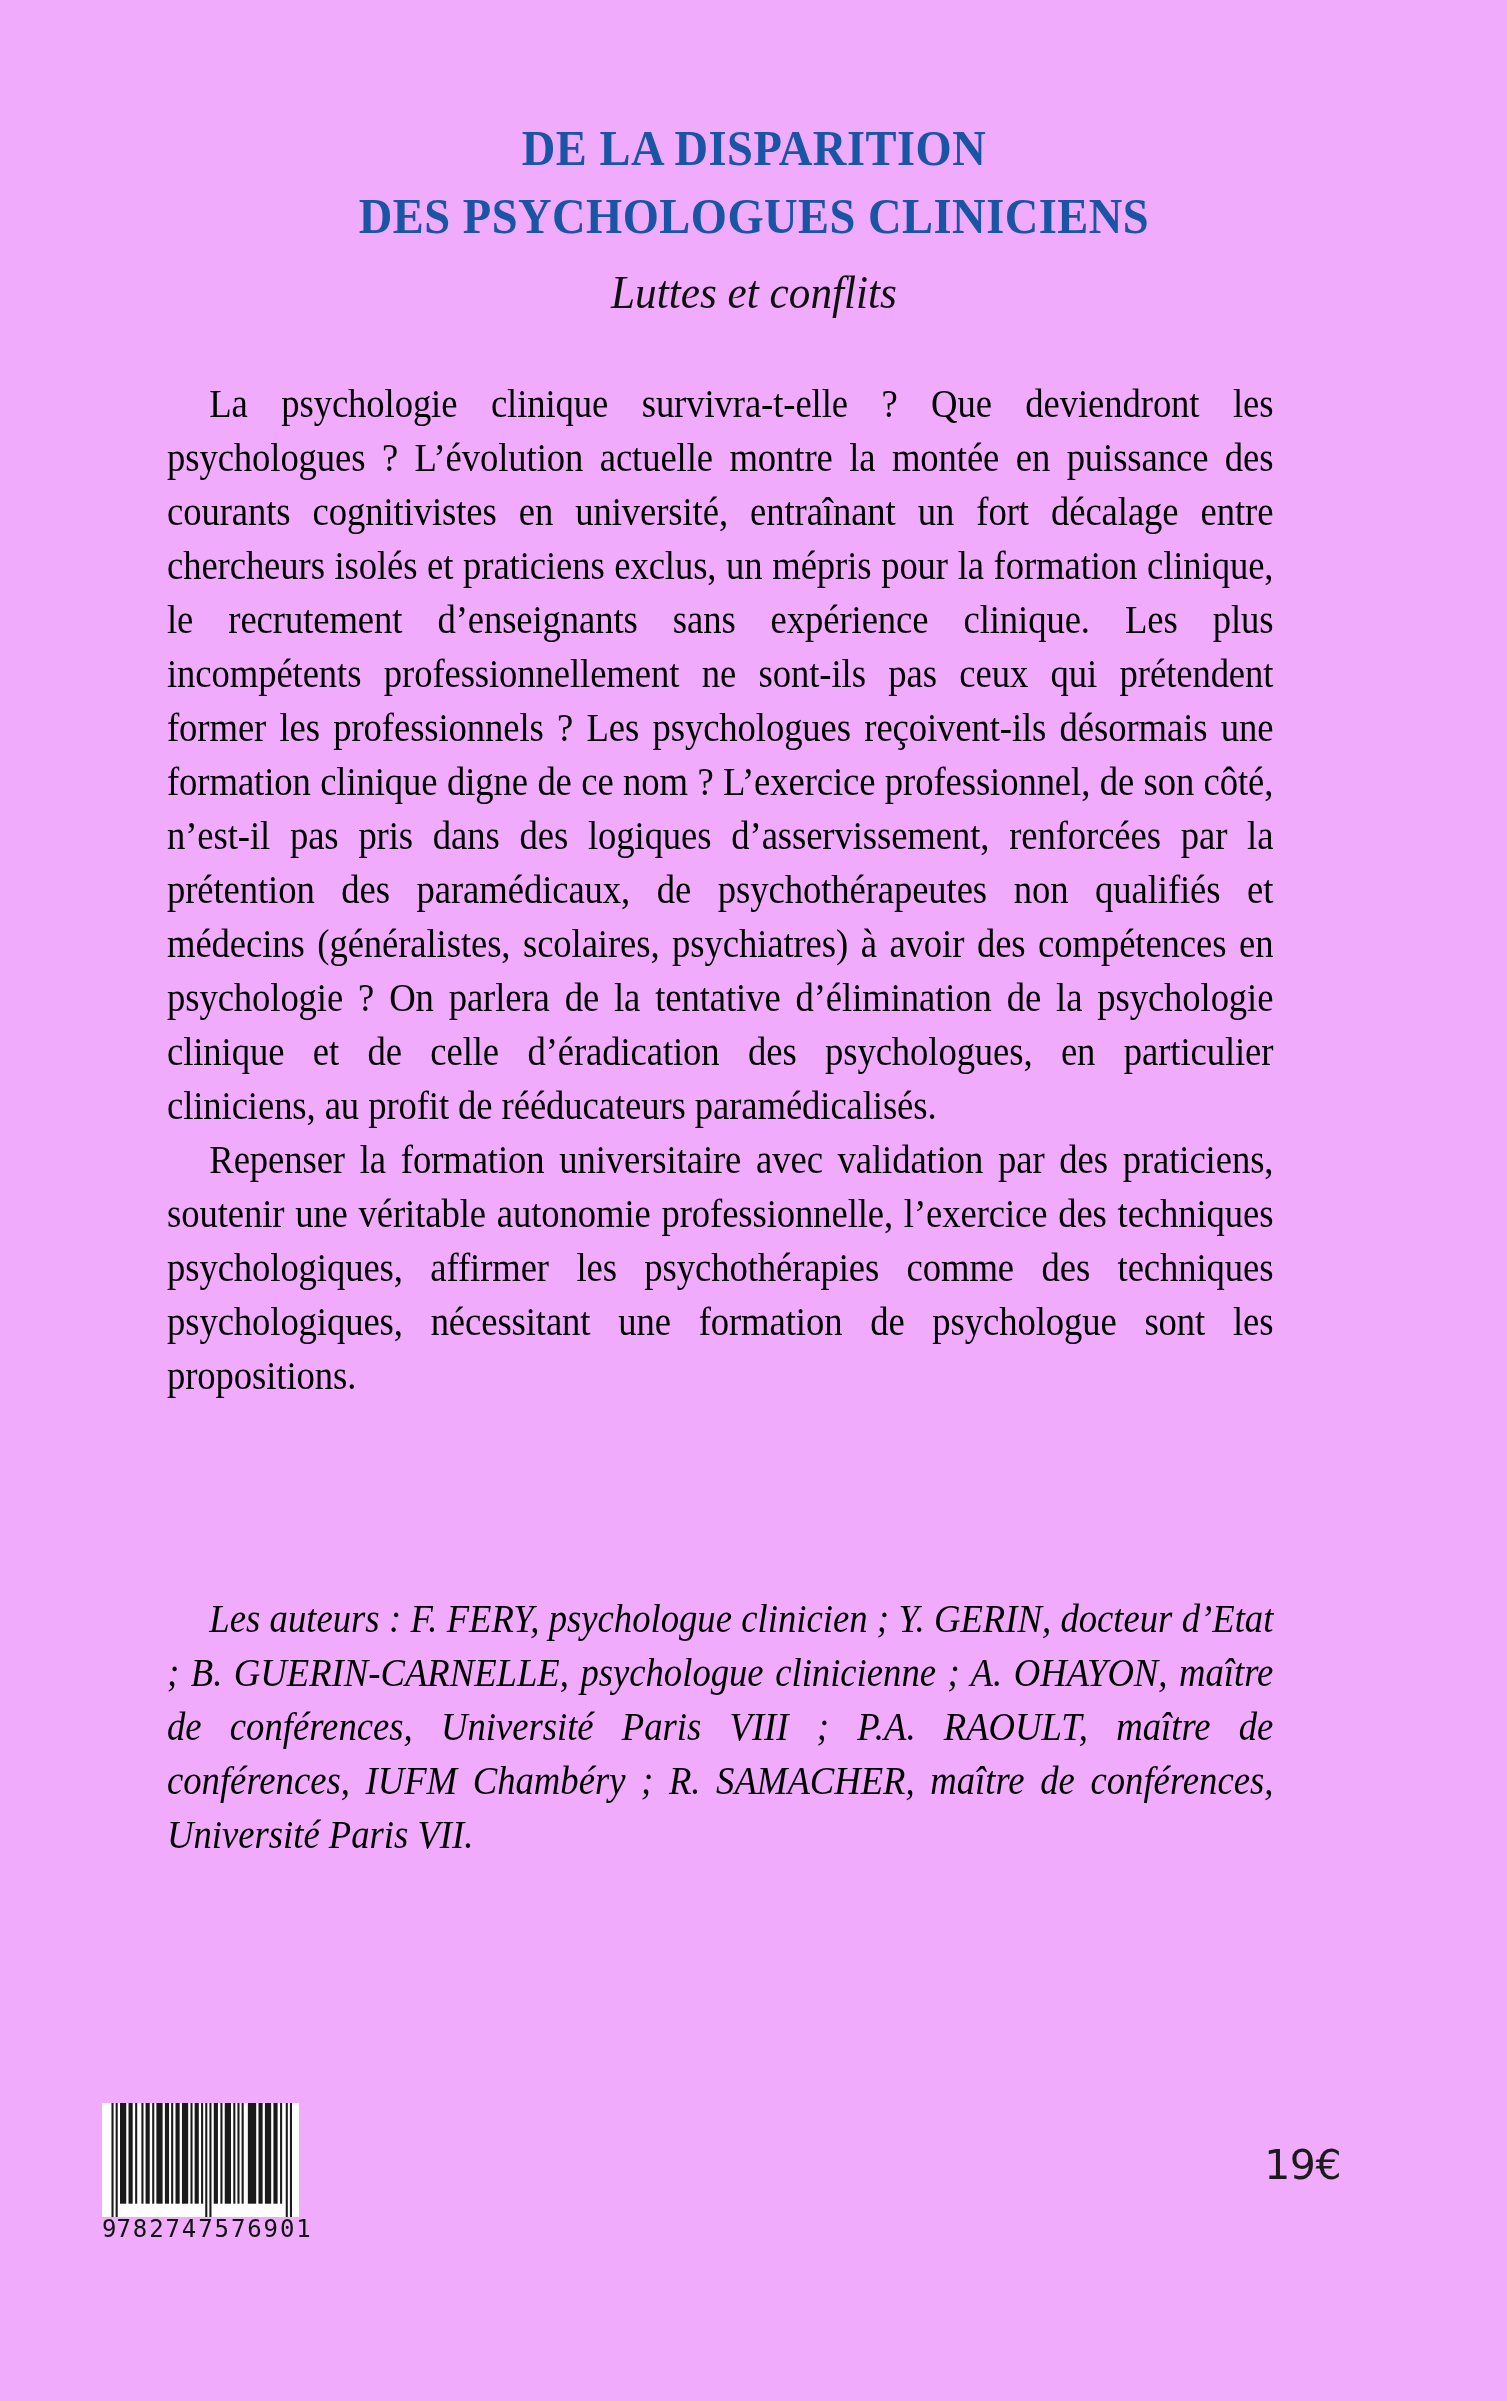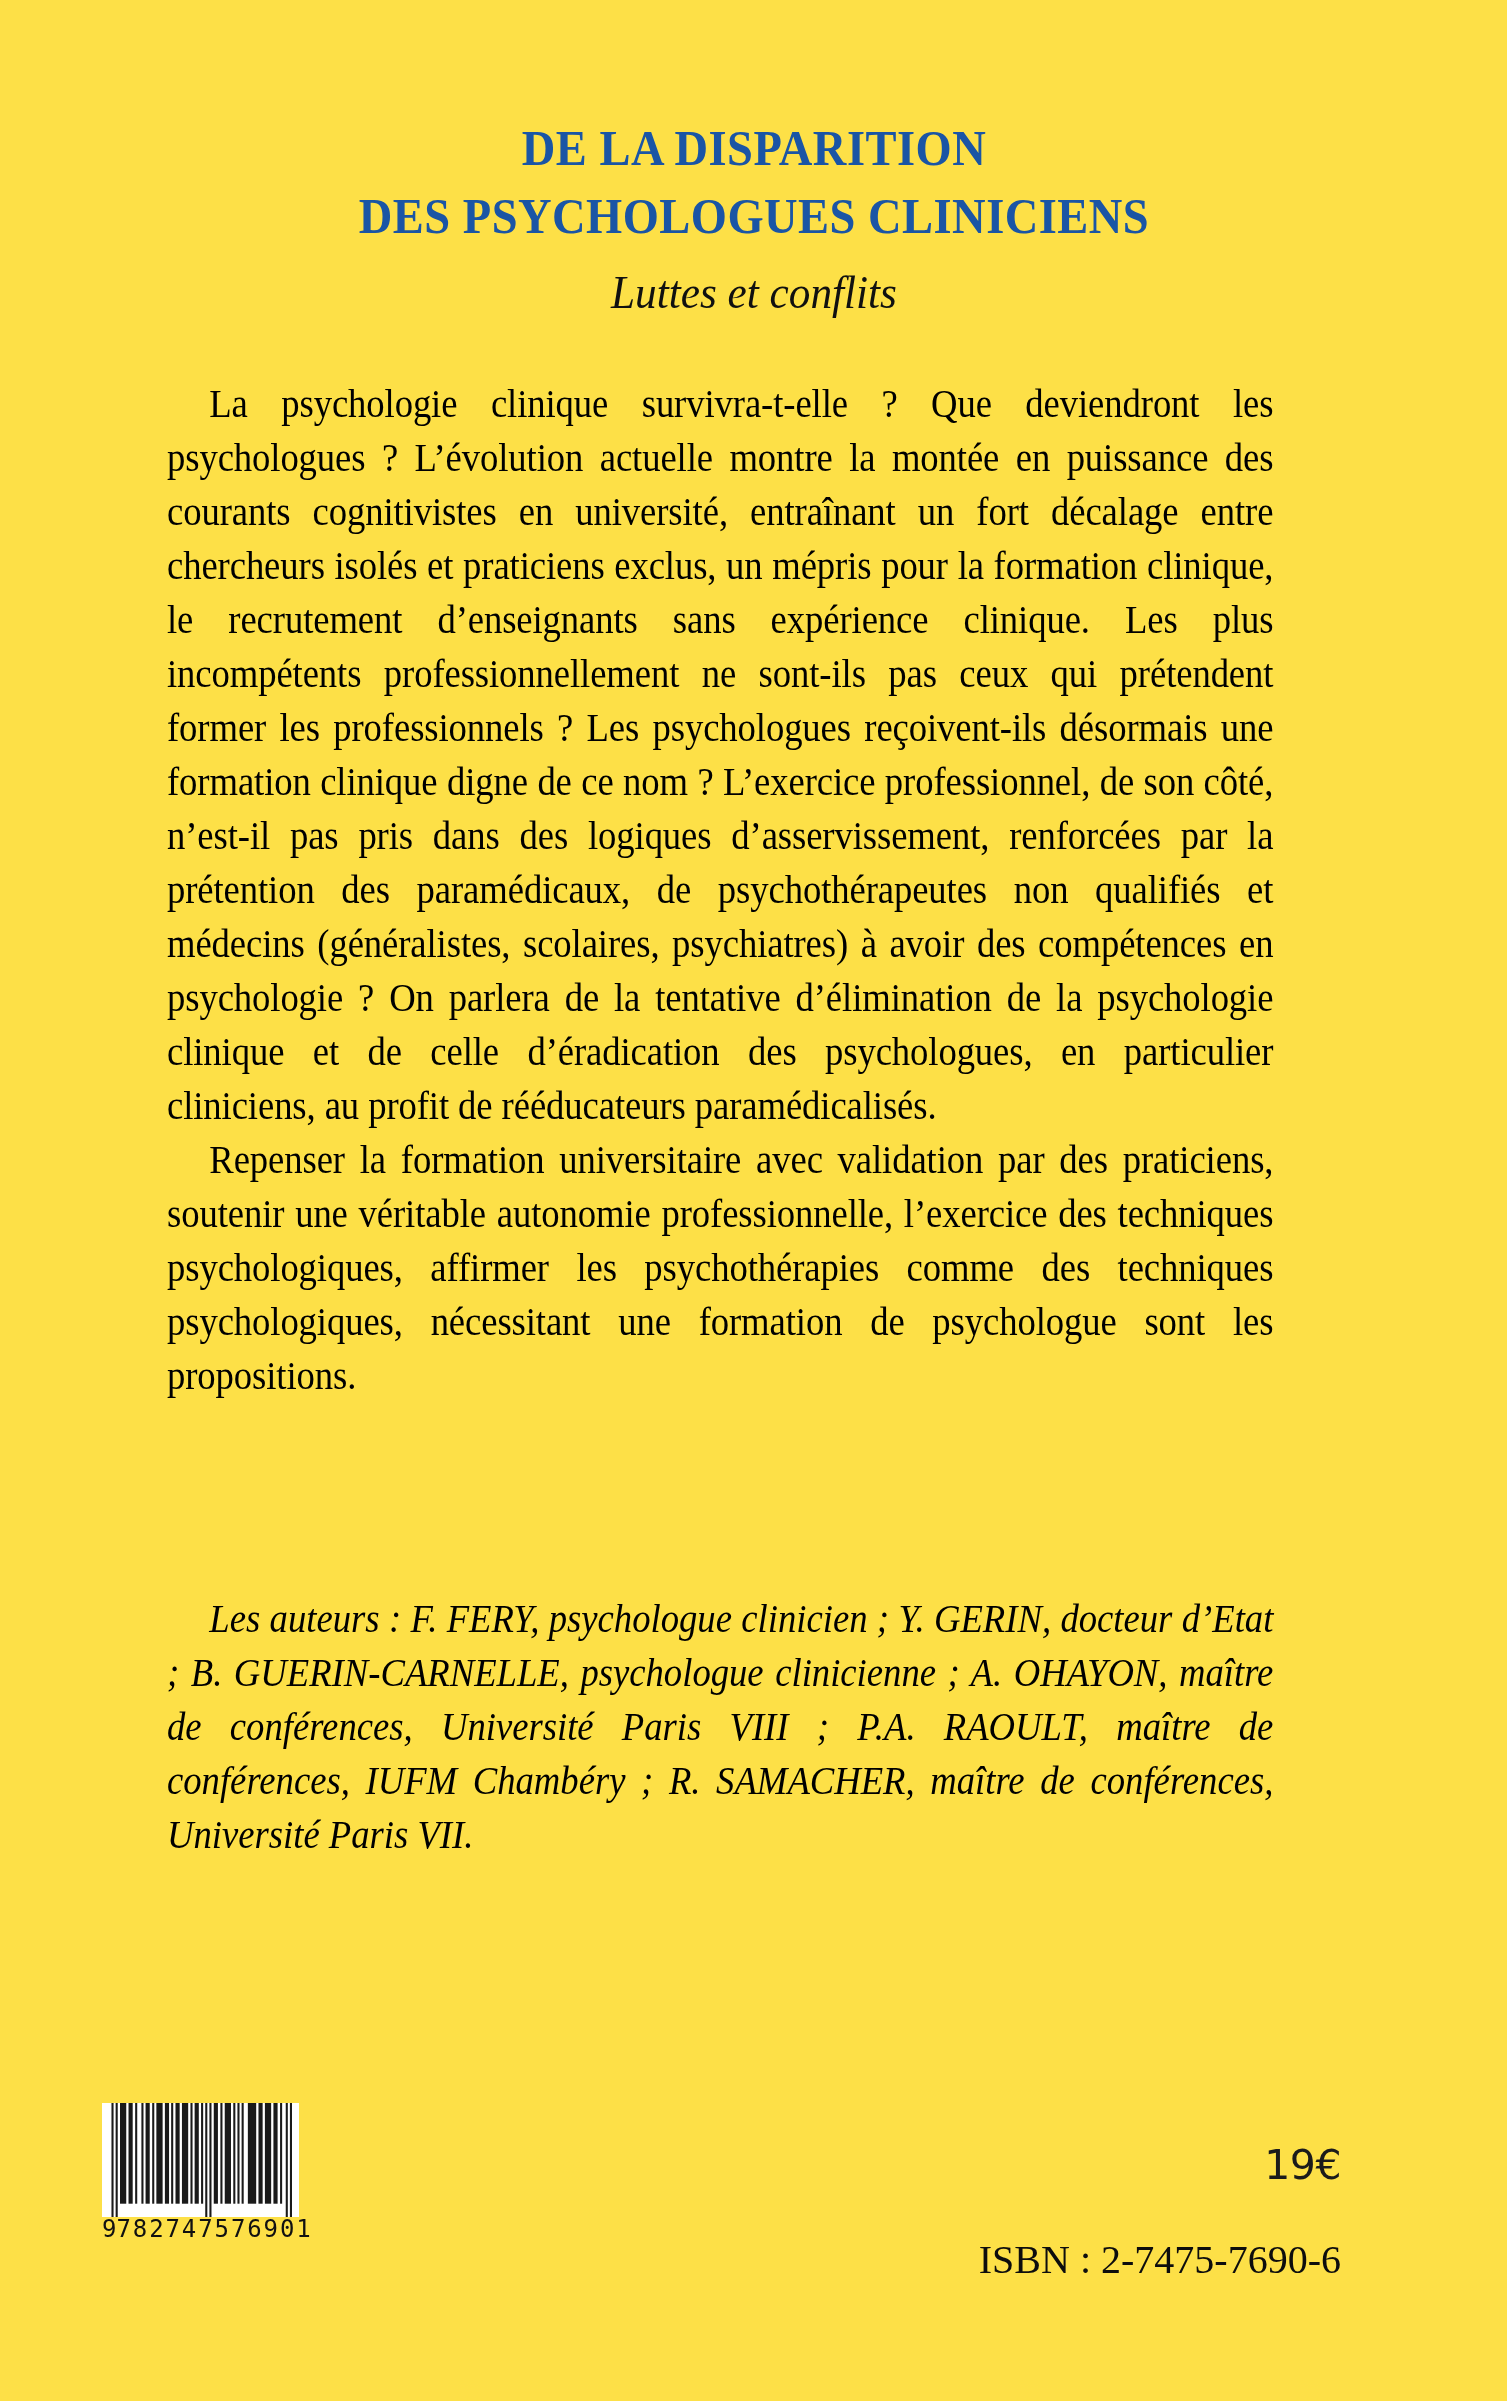--- a/index.html
+++ b/index.html
@@ -13,21 +13,21 @@
     position: relative;
     overflow: hidden;
     font-family: "Liberation Serif", "DejaVu Serif", serif;
     color: #000000;
     -webkit-font-smoothing: antialiased;
   }
 
   .page {
     position: absolute;
     inset: 0;
-    background: #fde047;
+    background: #f0abfc;
     text-decoration: underline;
   }
 
   
   .title-block {
     position: absolute;
     left: 0;
     right: 0;
     top: 114px;
     text-align: center;
@@ -224,16 +224,15 @@
     </svg>
     <div class="barcode-digits">
       <span class="bc-lead">9</span>
       <span class="bc-left">782747</span>
       <span class="bc-right">576901</span>
     </div>
   </div>
 
   <div class="price">19€</div>
 
-  <div class="isbn">ISBN : 2-7475-7690-6</div>
 
 </div>
 
 
 </body></html>

